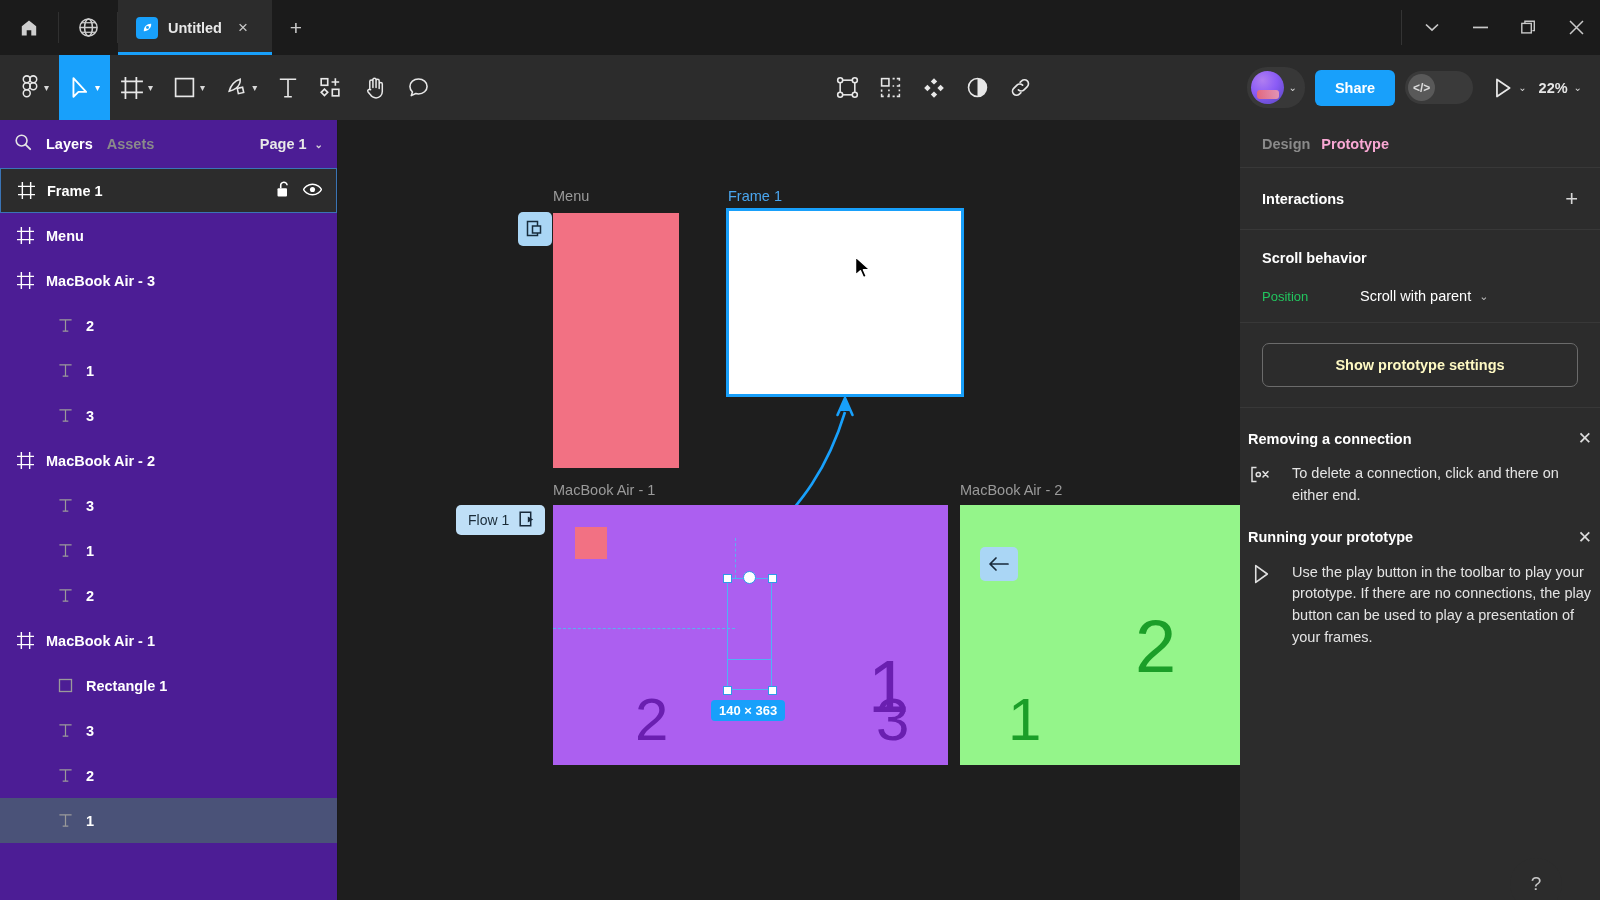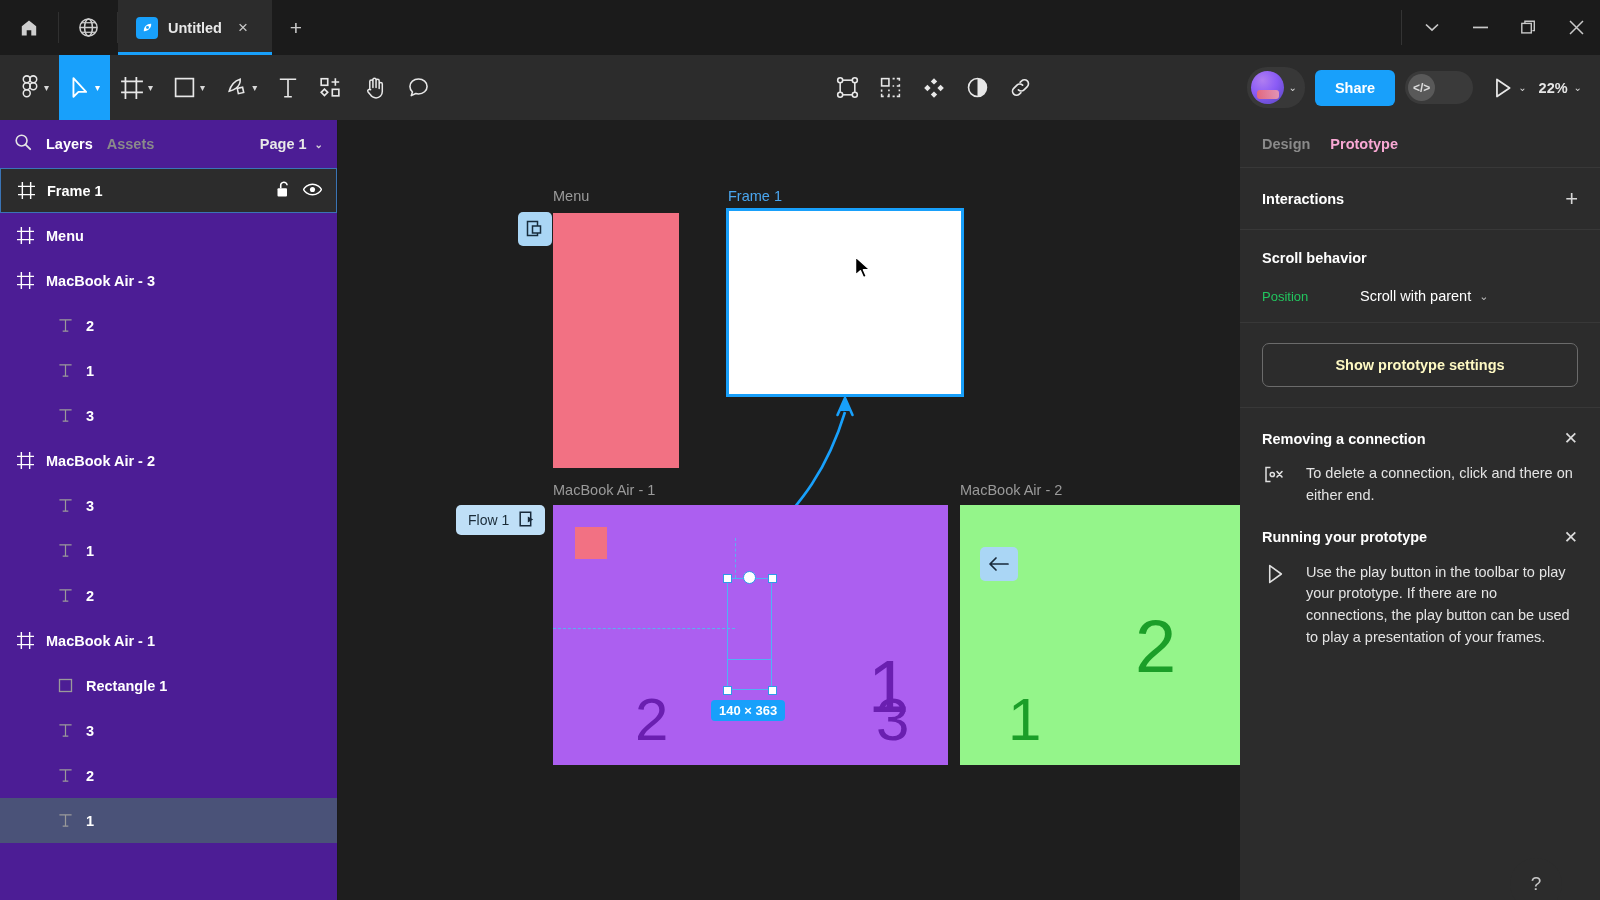--- a/index.html
+++ b/index.html
@@ -151,39 +151,39 @@
   .handle.round { border-radius: 50%; width: 13px; height: 13px; }
   .dash-v { position: absolute; border-left: 1px dashed #58b3ef; }
   .dash-h { position: absolute; border-top: 1px dashed #58b3ef; }
   .cursor-arrow { position: absolute; width: 18px; height: 24px; }
 
   
   .right-panel {
     position: absolute; top: 120px; left: 1240px; width: 360px; height: 780px;
     background: #2c2c2c;
   }
-  .rp-tabs { height: 48px; display: flex; align-items: center; gap: 20px; padding: 0 22px;
+  .rp-tabs { height: 48px; display: flex; align-items: center; gap: 11px; padding: 0 22px;
              border-bottom: 1px solid #383838; }
   .rp-tab { font-size: 14.5px; font-weight: bold; color: #8a8a8a; }
   .rp-tab.active { color: #f9a8d4; }
   .rp-row { height: 62px; display: flex; align-items: center; padding: 0 22px;
             border-bottom: 1px solid #383838; }
   .rp-section-title { color: #ffffff; font-size: 14.5px; font-weight: bold; }
   .rp-plus { margin-left: auto; color: #d6d6d6; font-size: 22px; line-height: 1; }
   .rp-block { padding: 20px 22px 18px; border-bottom: 1px solid #383838; }
   .rp-label { color: #22c55e; font-size: 13px; width: 98px; flex: none; }
   .rp-value { color: #ffffff; font-size: 14.5px; }
   .rp-field { display: flex; align-items: center; margin-top: 22px; }
   .rp-chev { color: #bdbdbd; font-size: 11px; margin-left: 8px; }
   .ghost-btn {
     display: block; width: 100%; margin: 20px 0 0; padding: 13px 0;
     background: transparent; border: 1px solid #6b6b6b; border-radius: 7px;
     color: #fef9c3; font-size: 14.5px; font-weight: bold; text-align: center;
   }
-  .tip { padding: 0 22px; }
+  .tip { padding: 0 8px; }
   .tip-head { display: flex; align-items: center; margin-top: 22px; }
   .tip-title { color: #ffffff; font-size: 14.5px; font-weight: bold; }
   .tip-x { margin-left: auto; color: #dcdcdc; font-size: 17px; line-height: 1; }
   .tip-body { display: flex; gap: 18px; margin-top: 16px; }
   .tip-icon { width: 26px; flex: none; display: flex; justify-content: center;
               padding-top: 2px; color: #e0e0e0; }
   .tip-text { color: #e4e4e4; font-size: 14.5px; line-height: 1.5; }
 
   .help-btn {
     position: absolute; left: 1510px; top: 858px; width: 52px; height: 52px;

